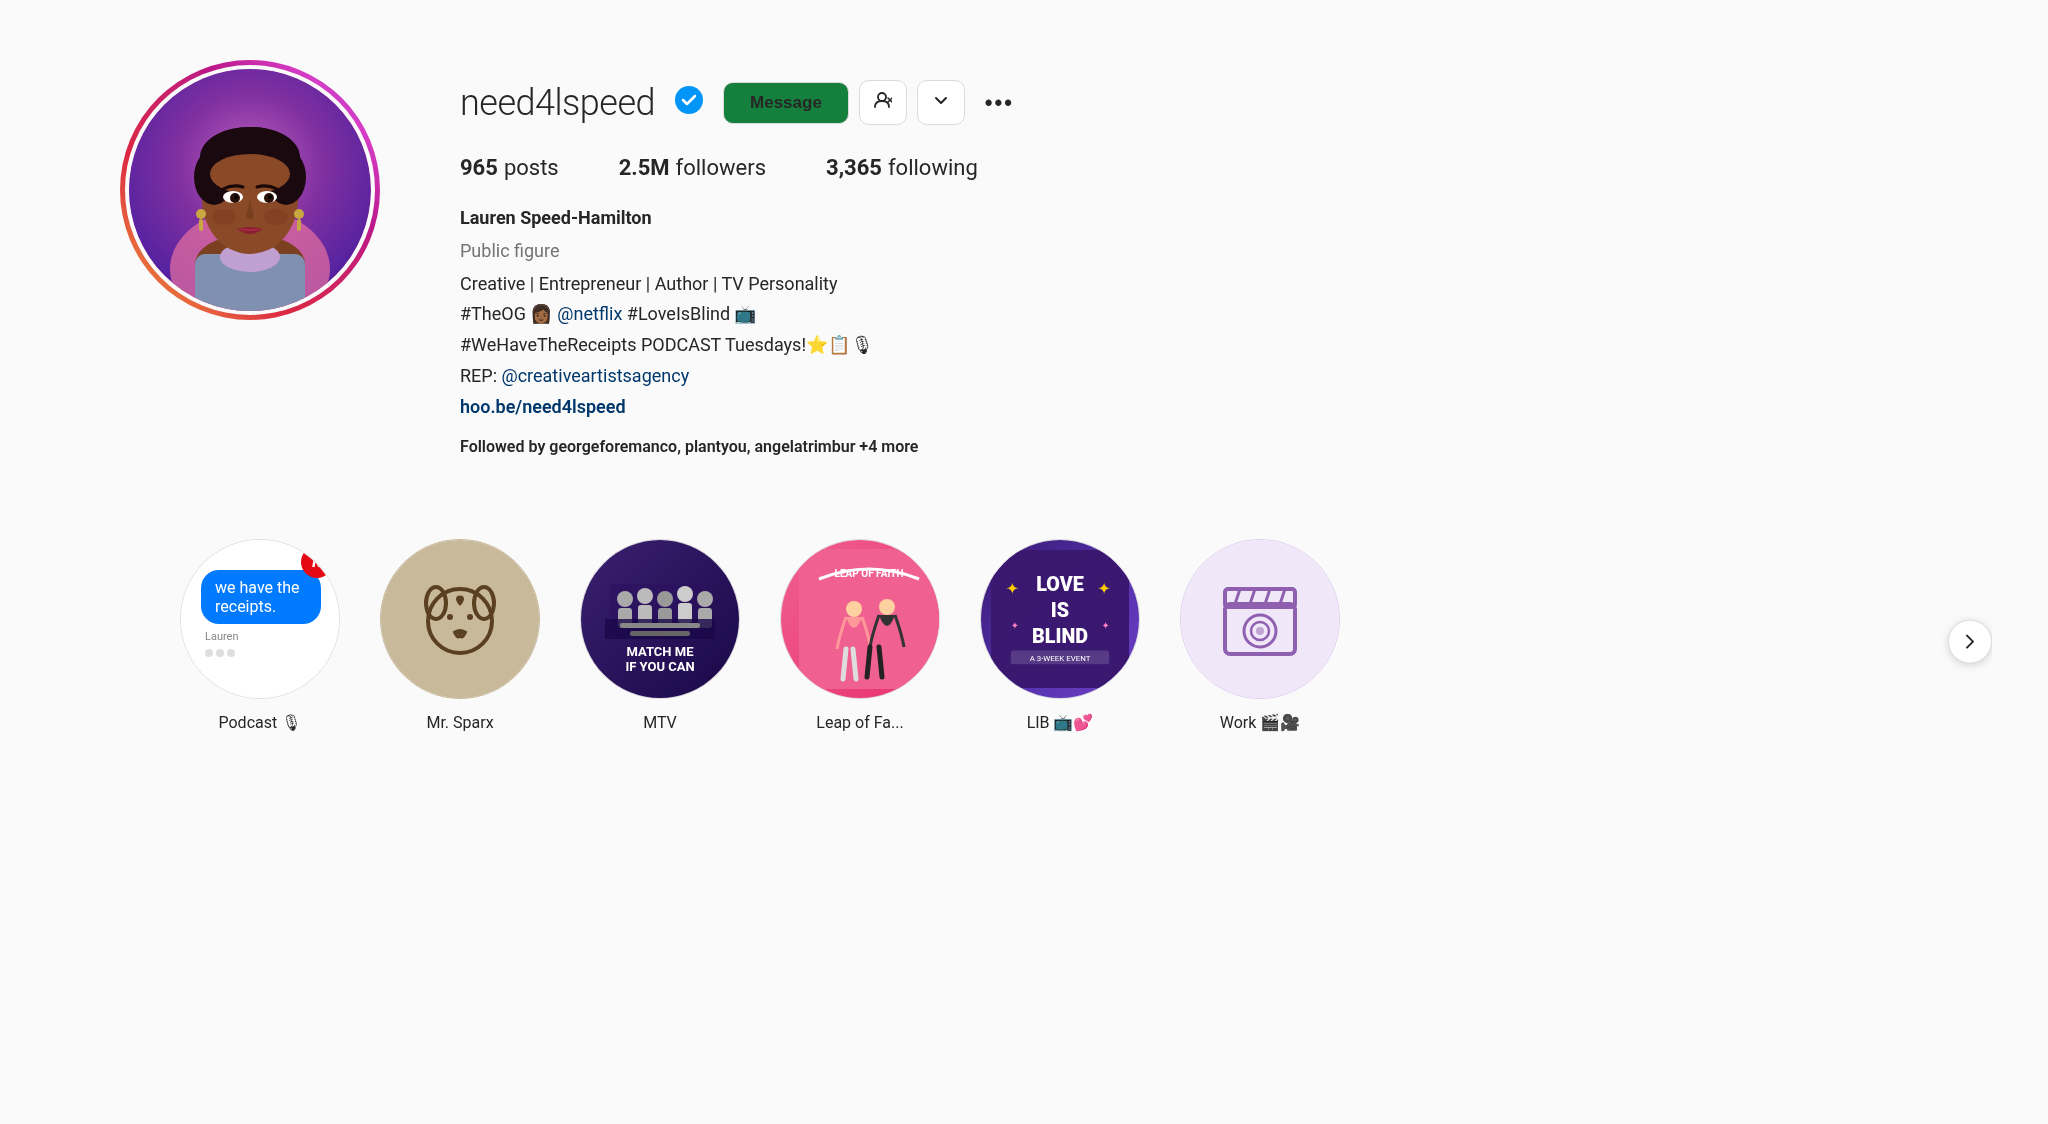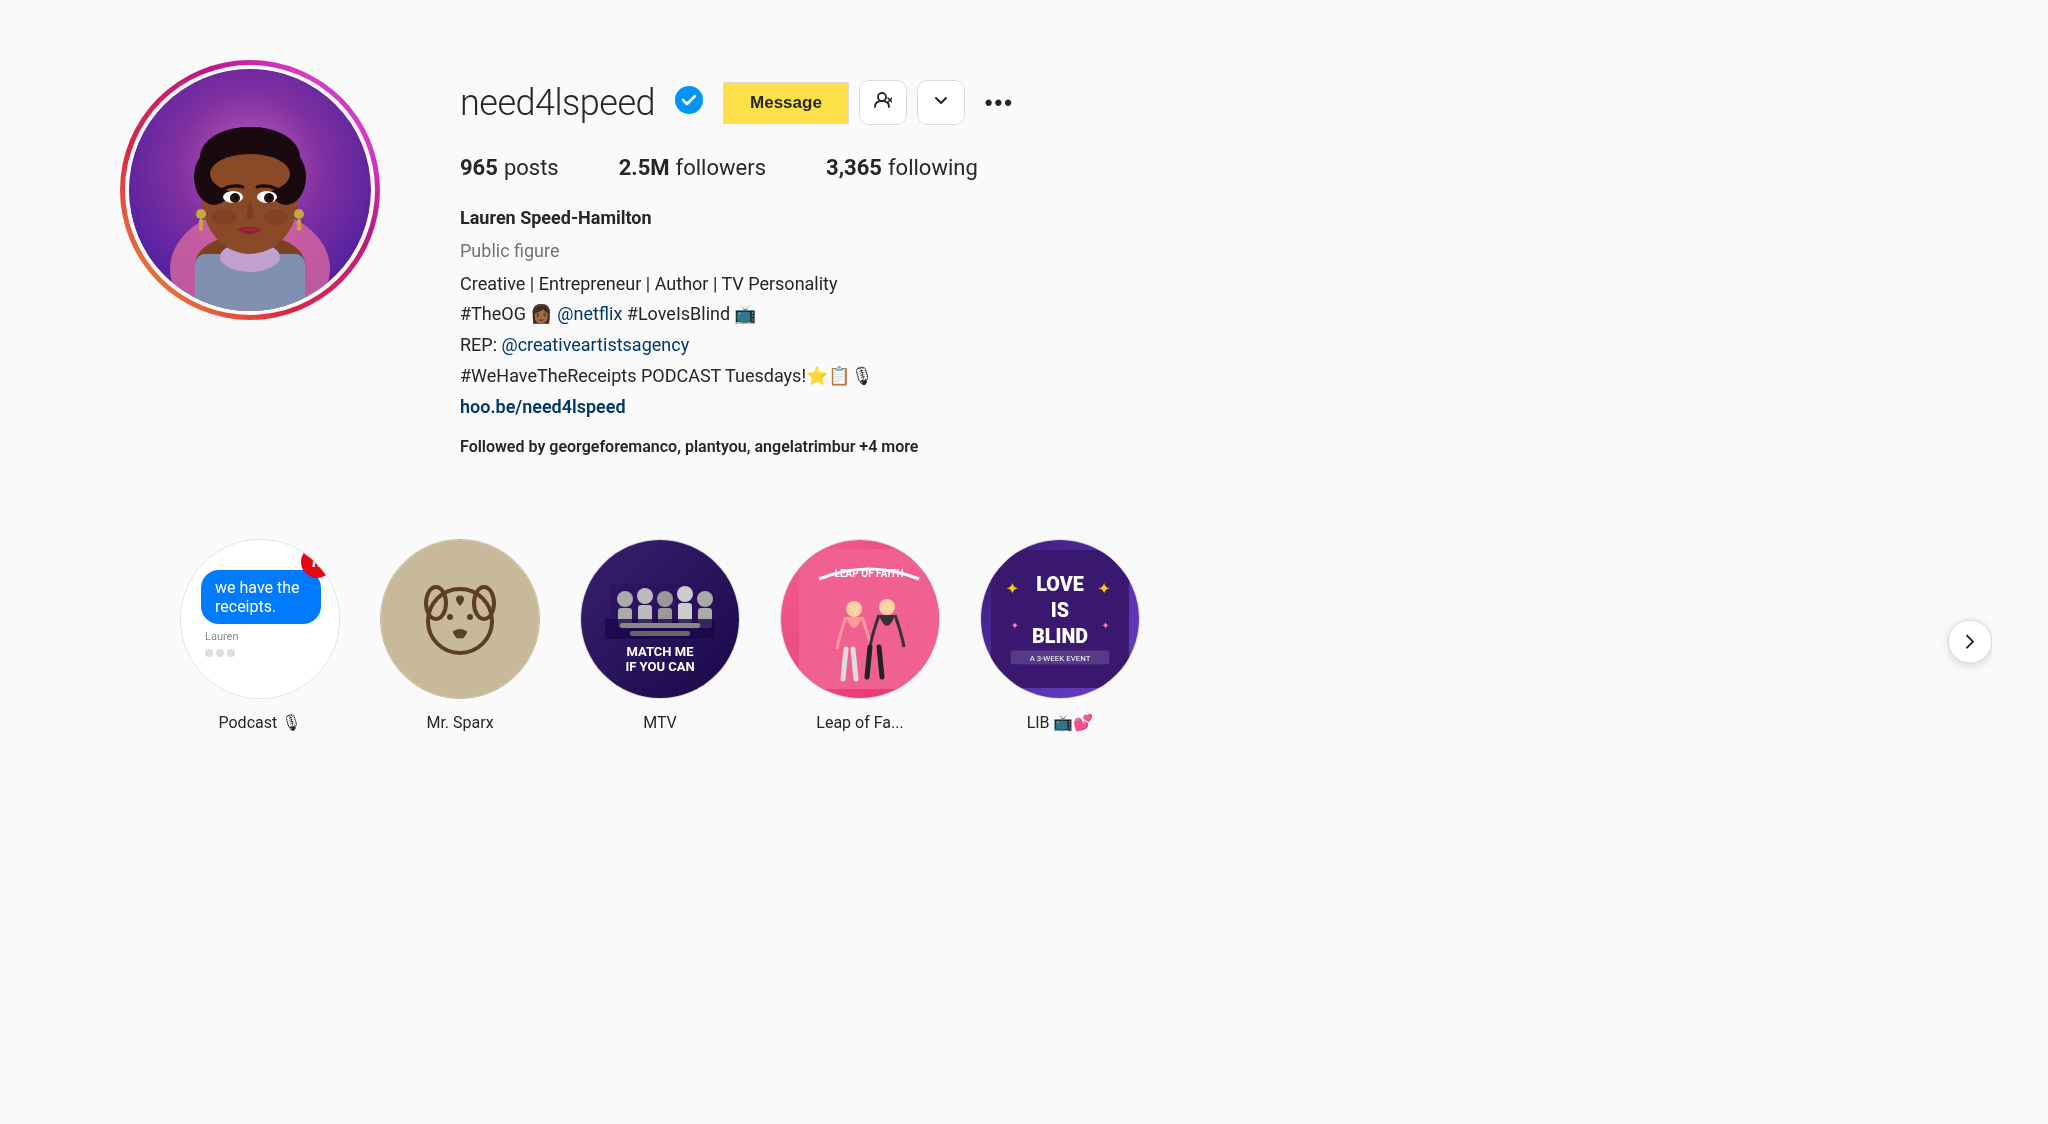--- a/index.html
+++ b/index.html
@@ -101,22 +101,22 @@
 
     .profile-actions {
       display: flex;
       gap: 10px;
       align-items: center;
     }
 
     .btn-message {
       padding: 10px 26px;
       border: 1.5px solid #dbdbdb;
-      border-radius: 0;
-      background: #fde047;
+      border-radius: 10px;
+      background: #15803d;
       font-size: 17px;
       font-weight: 600;
       cursor: pointer;
       color: #262626;
     }
 
     .btn-follow-person {
       padding: 10px 14px;
       border: 1.5px solid #dbdbdb;
       border-radius: 10px;
@@ -567,24 +567,24 @@
       <div class="profile-bio">
         <div class="bio-name">Lauren Speed-Hamilton</div>
         <div class="bio-category">Public figure</div>
         <div class="bio-text">
           <span>Creative | Entrepreneur | Author | TV Personality</span>
         </div>
         <div class="bio-text">
           <span class="bio-hashtag">#TheOG 👩🏾 </span><a class="bio-mention">@netflix</a><span class="bio-hashtag"> #LoveIsBlind 📺</span>
         </div>
         <div class="bio-text">
+          <span>#WeHaveTheReceipts PODCAST Tuesdays!⭐📋🎙</span>
+        </div>
+        <div class="bio-text">
           <span>REP: </span><a class="bio-mention">@creativeartistsagency</a>
-        </div>
-        <div class="bio-text">
-          <span>#WeHaveTheReceipts PODCAST Tuesdays!⭐📋🎙</span>
         </div>
         <div>
           <a class="bio-url">hoo.be/need4lspeed</a>
         </div>
         <div class="followed-by">
           <span>Followed by</span>
           <span>georgeforemanco, plantyou, angelatrimbur</span>
           <span>+4 more</span>
         </div>
       </div>
@@ -717,20 +717,43 @@
             <text x="112" y="80" fill="#ff80c0" font-size="10">✦</text>
 
             <rect x="20" y="102" width="100" height="14" rx="3" fill="rgba(255,255,255,0.15)"></rect>
             <text x="70" y="113" text-anchor="middle" fill="white" font-size="8">A 3-WEEK EVENT</text>
           </svg>
         </div>
       </div>
       <span class="highlight-label">LIB 📺💕</span>
     </div>
 
+    <div class="highlight-item">
+      <div class="highlight-circle hl-work">
+        <div class="work-content">
+          <svg width="100" height="100" viewBox="0 0 100 100" fill="none" xmlns="http://www.w3.org/2000/svg">
+
+            <rect x="15" y="35" width="70" height="50" rx="5" stroke="#9060b0" stroke-width="4" fill="none"></rect>
+
+            <rect x="15" y="20" width="70" height="18" rx="3" fill="none" stroke="#9060b0" stroke-width="4"></rect>
+
+            <line x1="30" y1="20" x2="24" y2="38" stroke="#9060b0" stroke-width="3"></line>
+            <line x1="45" y1="20" x2="39" y2="38" stroke="#9060b0" stroke-width="3"></line>
+            <line x1="60" y1="20" x2="54" y2="38" stroke="#9060b0" stroke-width="3"></line>
+            <line x1="75" y1="20" x2="69" y2="38" stroke="#9060b0" stroke-width="3"></line>
+
+            <circle cx="50" cy="62" r="16" stroke="#9060b0" stroke-width="3" fill="none"></circle>
+            <circle cx="50" cy="62" r="9" stroke="#9060b0" stroke-width="2.5" fill="none"></circle>
+
+            <circle cx="50" cy="62" r="4" fill="#9060b0" opacity="0.5"></circle>
+          </svg>
+        </div>
+      </div>
+      <span class="highlight-label">Work 🎬🎥</span>
+    </div>
 
     <div class="highlights-next-arrow">
       <svg width="20" height="20" viewBox="0 0 20 20" fill="none">
         <path d="M7 4 L13 10 L7 16" stroke="#262626" stroke-width="2" stroke-linecap="round" stroke-linejoin="round"></path>
       </svg>
     </div>
 
   </div>
 
 </div>

